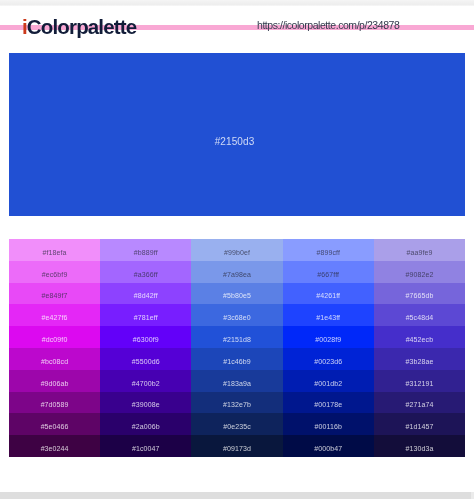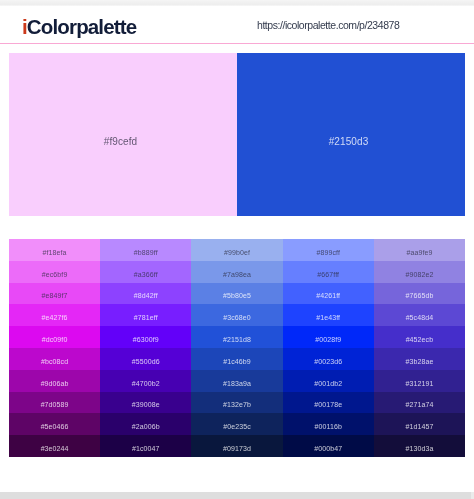--- a/index.html
+++ b/index.html
@@ -19,23 +19,23 @@
 
   
   .topbar {
     position: absolute; left: 0; top: 0; width: 474px; height: 7px;
     background: linear-gradient(to bottom,
         #f5f5f5 0%, #efefef 45%, #eeeeee 65%, #fbfbfb 92%, #ffffff 100%);
   }
 
   
   .header {
-    position: absolute; left: 0; top: 6px; width: 474px; height: 38px;
+    position: absolute; left: 0; top: 6px; width: 474px; height: 24px;
     background: #ffffff;
-    border-bottom: 1px solid #f9a8d4;
+    border-bottom: 5px solid #f9a8d4;
     box-sizing: border-box;
     text-align: right;
   }
   .logo {
     position: absolute; left: 22px; top: 10px;
     font-size: 20.5px; font-weight: bold; letter-spacing: -0.85px;
     color: #121d39; line-height: 21px; white-space: nowrap;
     transform: translateZ(0);
   }
   .logo .i { color: #cb3a1c; }
@@ -89,23 +89,20 @@
 <div class="page">
 
   <div class="topbar"></div>
 
   <div class="header">
     <div class="logo"><span class="i">i</span><span>Colorpalette</span></div>
     <div class="url">https://icolorpalette.com/p/234878</div>
   </div>
 
   <div class="main-palette">
-      <div class="main-swatch" style="background: rgb(249, 206, 253);">
-        <span class="label" style="color: rgba(40, 40, 60, 0.72);">#f9cefd</span>
-      </div>
       <div class="main-swatch" style="background: rgb(33, 80, 211);">
         <span class="label" style="color: rgba(255, 255, 255, 0.78);">#2150d3</span>
       </div>
     </div>
 
   <div class="grid">
       <div class="grid-col">
         <div class="cell" style="background: rgb(241, 142, 250);">
           <span style="color: rgba(40, 40, 60, 0.72);">#f18efa</span>
         </div>

